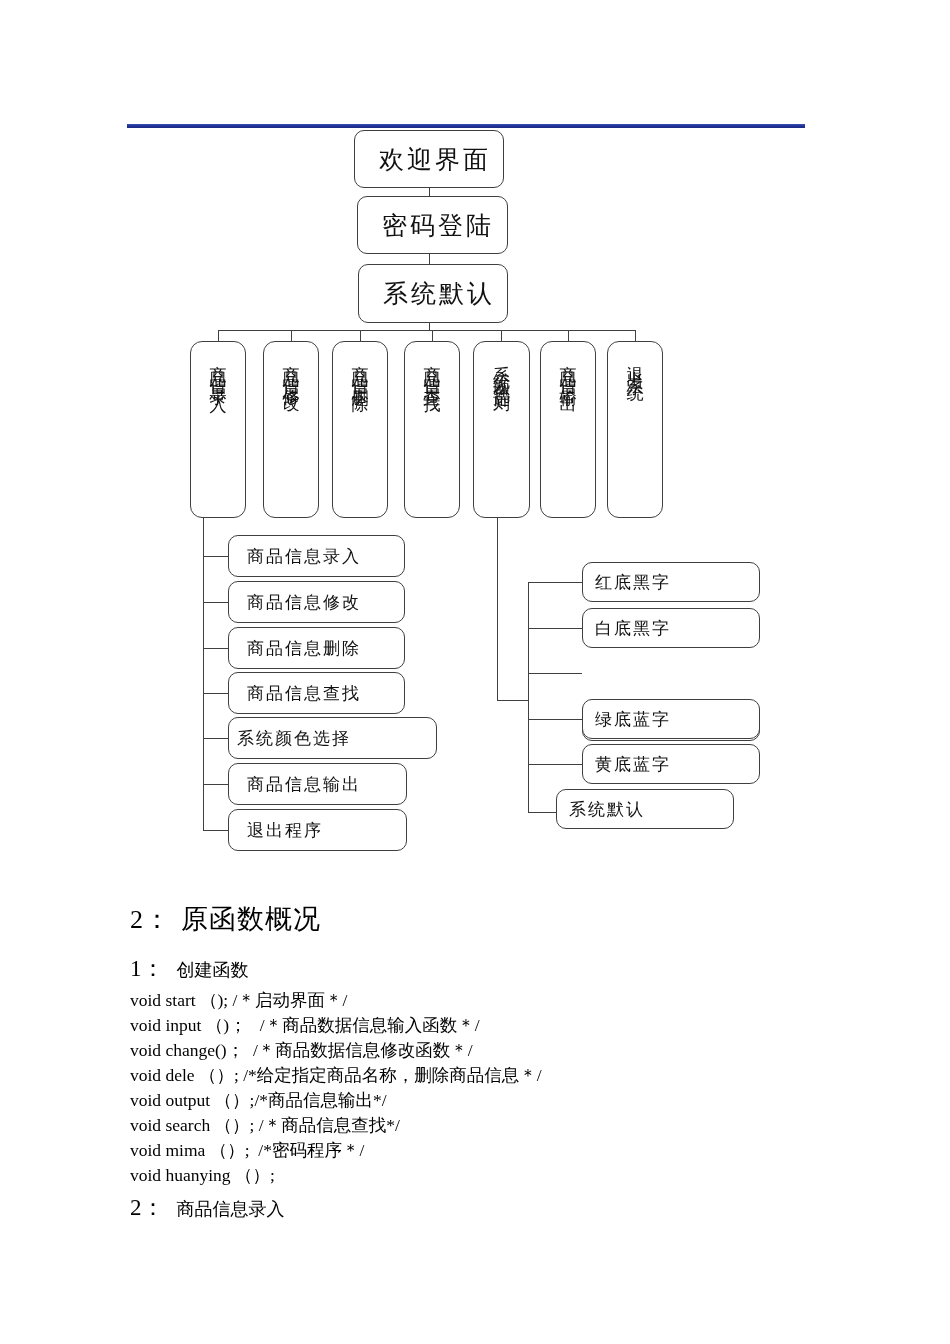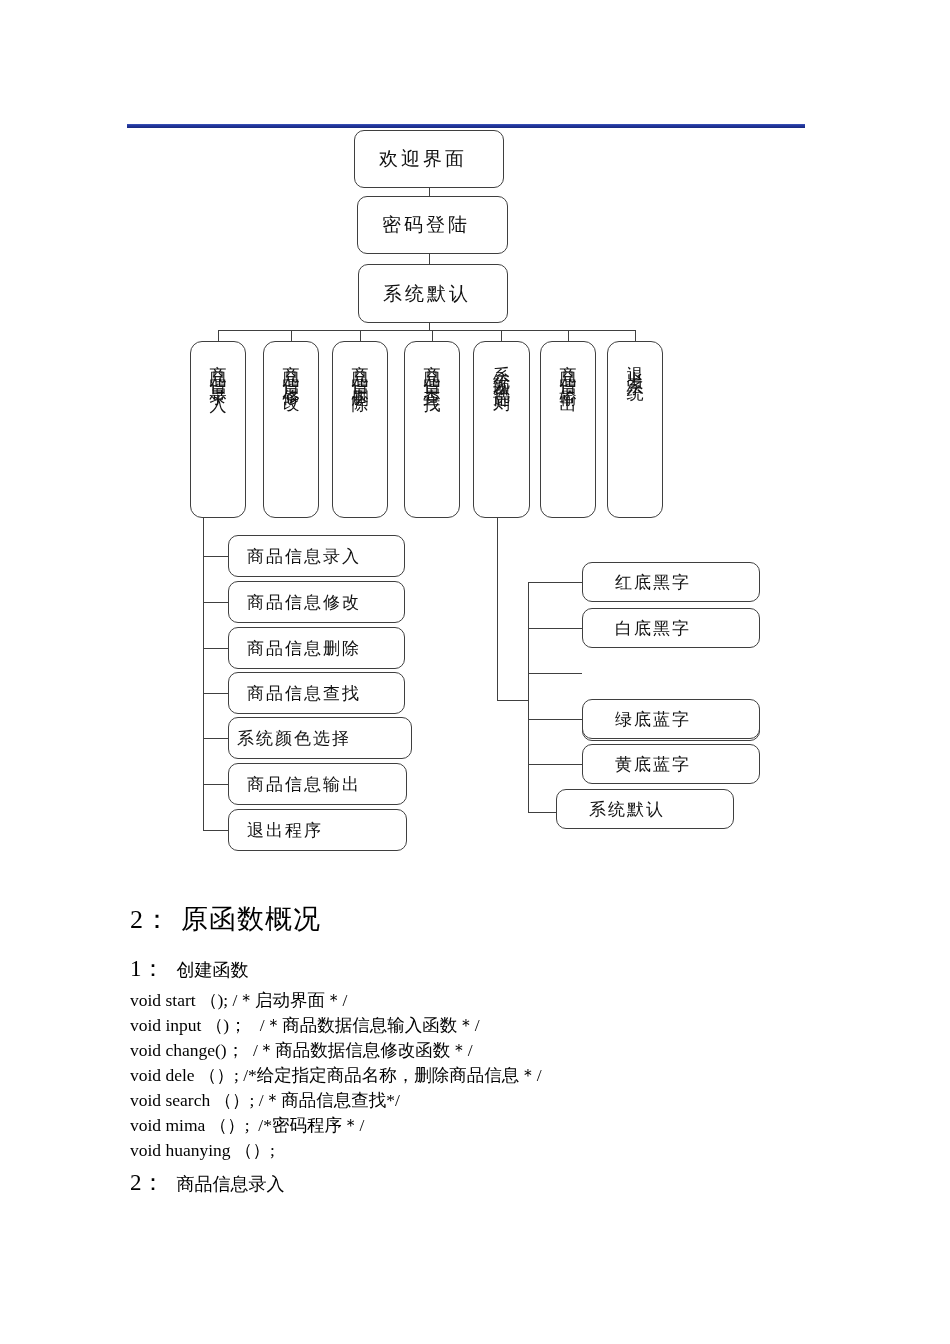--- a/index.html
+++ b/index.html
@@ -6,25 +6,25 @@
   .page{position:relative;width:950px;height:1344px;background:#ffffff;overflow:hidden;
         font-family:"Liberation Serif", serif;color:#000;}
 
   
   .divider{position:absolute;left:127px;top:124px;width:678px;height:4px;
            background:linear-gradient(to bottom,#3d55b8 0%,#22369e 40%,#192a7e 100%);}
 
   
   .fc-box{position:absolute;box-sizing:border-box;background:#fff;border:1px solid #3f3f3f;
           border-radius:10px;font-family:"Liberation Sans", sans-serif;color:#111;}
-  .fc-top{display:flex;align-items:center;font-size:19px;letter-spacing:3px;padding-left:24px;}
+  .fc-top{display:flex;align-items:center;font-size:25px;letter-spacing:3px;padding-left:24px;}
   .fc-tall{border-radius:12px;display:flex;justify-content:center;padding-top:10px;}
   .fc-tall span{writing-mode:vertical-rl;text-orientation:upright;font-size:17px;letter-spacing:6px;}
   .fc-sub{display:flex;align-items:center;font-size:17px;letter-spacing:2px;padding-left:18px;}
-  .fc-sub.right{padding-left:32px;}
+  .fc-sub.right{padding-left:12px;}
   .ln{position:absolute;background:#404040;}
   .ln.h{height:1px;}
   .ln.v{width:1px;}
 
   
   .content{position:absolute;left:130px;top:901px;width:680px;}
   .h-sec{margin:0 0 16px 0;font-size:27px;font-weight:400;letter-spacing:1px;}
   .h-sec .num{font-size:26px;margin-right:10px;}
   .h-sub{margin:0 0 4px 0;font-size:18px;}
   .h-sub .num{font-size:23px;margin-right:12px;}
@@ -100,21 +100,21 @@
     </div>
     <div class="fc-box fc-sub" style="left:228px;top:581px;width:177px;height:42px;">
       <span>商品信息修改</span>
     </div>
     <div class="fc-box fc-sub" style="left:228px;top:627px;width:177px;height:42px;">
       <span>商品信息删除</span>
     </div>
     <div class="fc-box fc-sub" style="left:228px;top:672px;width:177px;height:42px;">
       <span>商品信息查找</span>
     </div>
-    <div class="fc-box fc-sub" style="left:228px;top:717px;width:184px;height:42px;padding-left:8px;">
+    <div class="fc-box fc-sub" style="left:228px;top:717px;width:209px;height:42px;padding-left:8px;">
       <span>系统颜色选择</span>
     </div>
     <div class="fc-box fc-sub" style="left:228px;top:763px;width:179px;height:42px;">
       <span>商品信息输出</span>
     </div>
     <div class="fc-box fc-sub" style="left:228px;top:809px;width:179px;height:42px;">
       <span>退出程序</span>
     </div>
 
     <div class="ln v" style="left:497px;top:518px;height:182px;"></div>
@@ -150,20 +150,21 @@
 
   <div class="content">
     <h2 class="h-sec"><span class="num">2：</span><span>原函数概况</span></h2>
 
     <p class="h-sub"><span class="num">1：</span><span>创建函数</span></p>
 
     <p class="code">void start （); /＊启动界面＊/</p>
     <p class="code">void input （)；   /＊商品数据信息输入函数＊/</p>
     <p class="code">void change()；  /＊商品数据信息修改函数＊/</p>
     <p class="code">void dele （）; /*给定指定商品名称，删除商品信息＊/</p>
+    <p class="code">void output （）;/*商品信息输出*/</p>
     <p class="code">void search （）; /＊商品信息查找*/</p>
     <p class="code">void mima （）;  /*密码程序＊/</p>
     <p class="code">void huanying （）;</p>
 
     <p class="h-sub2"><span class="num">2：</span><span>商品信息录入</span></p>
   </div>
 
 </div>
 
 </body></html>

